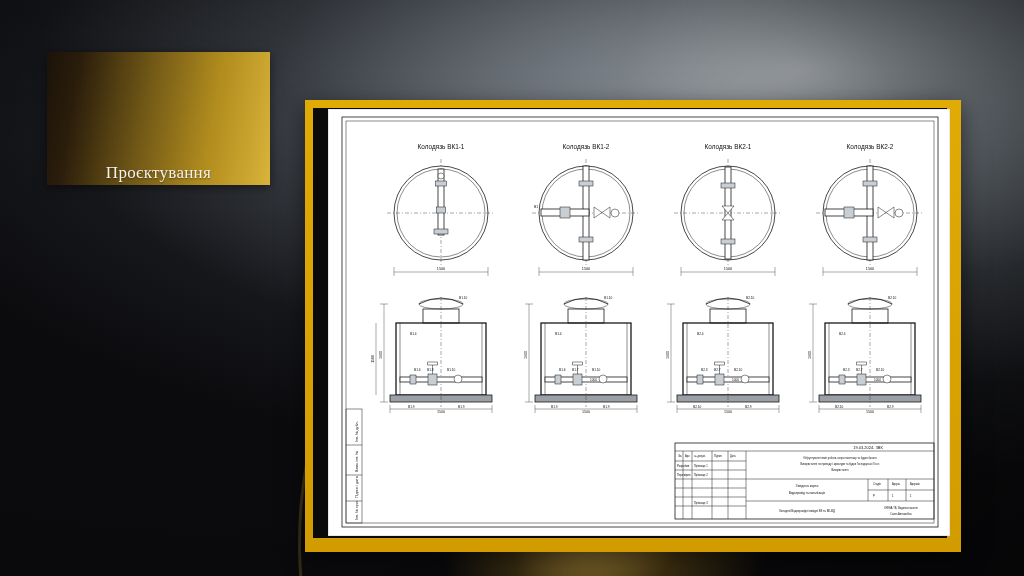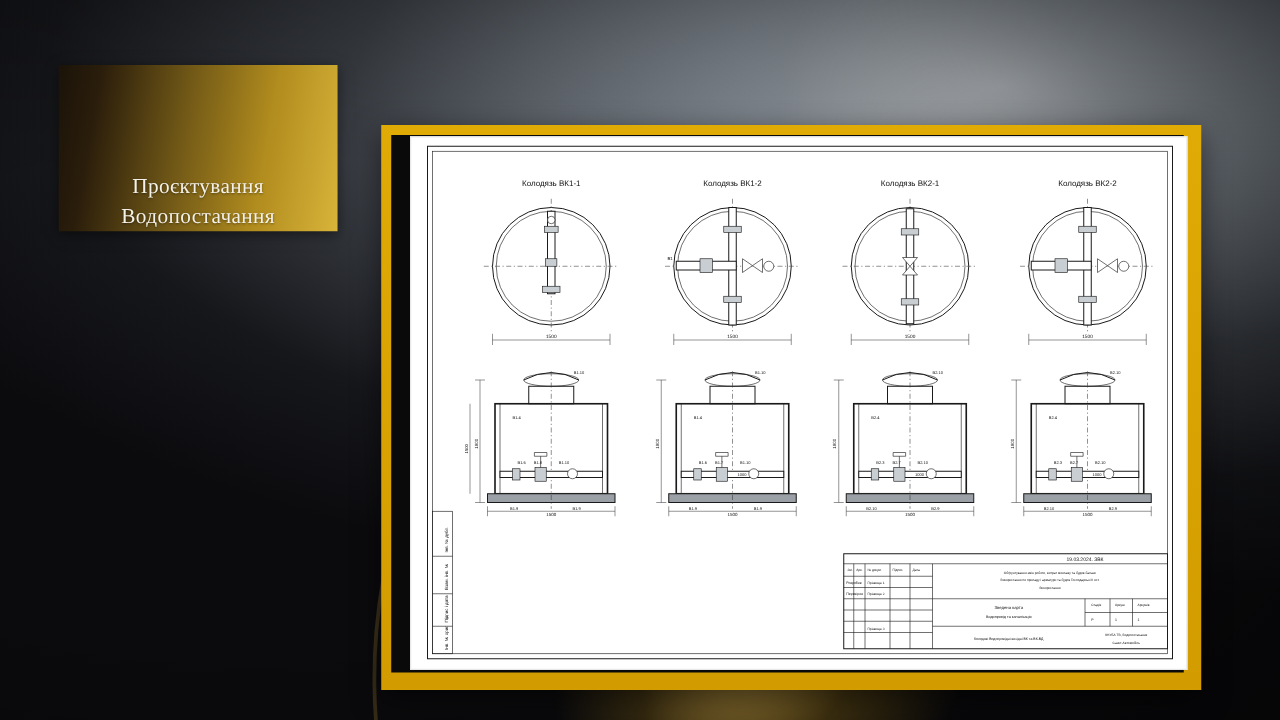--- a/index.html
+++ b/index.html
@@ -108,21 +108,20 @@
   <div class="bg-arc arc-b"></div>
   <div class="bg-swoosh-2"></div>
   <div class="bg-swoosh-3"></div>
   <div class="bg-arc arc-c"></div>
   <div class="bg-arc arc-d"></div>
   <div class="bg-vignette"></div>
 
   <div class="title-card">
     <div class="title-text">
       <span>Проєктування</span>
-      <span>Водопостачання</span>
     </div>
   </div>
 
   <div class="drawing-outer">
     <div class="drawing-mat"></div>
     <div class="drawing-paper">
       <div class="sheet">
         <svg class="cad" viewBox="0 0 622 427" preserveAspectRatio="none">
 
           <rect class="ln med" x="14" y="8" width="596" height="410"></rect>

